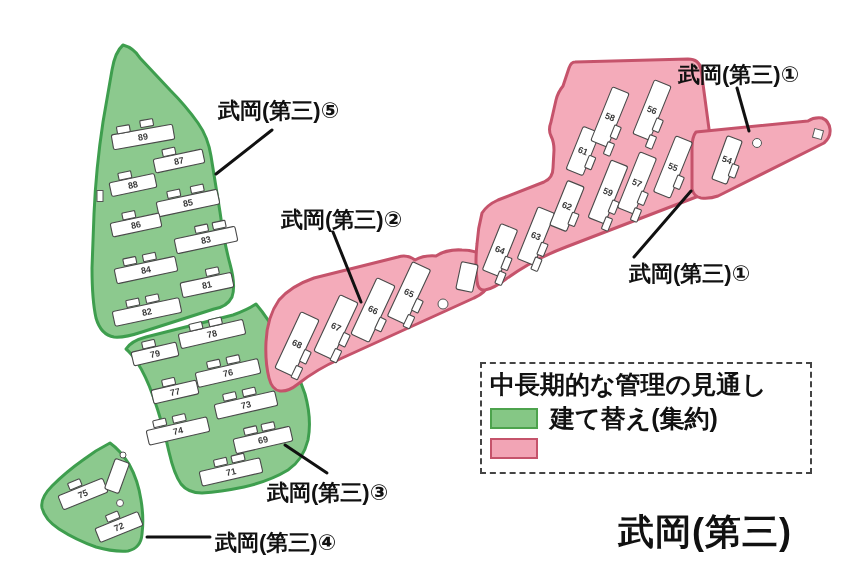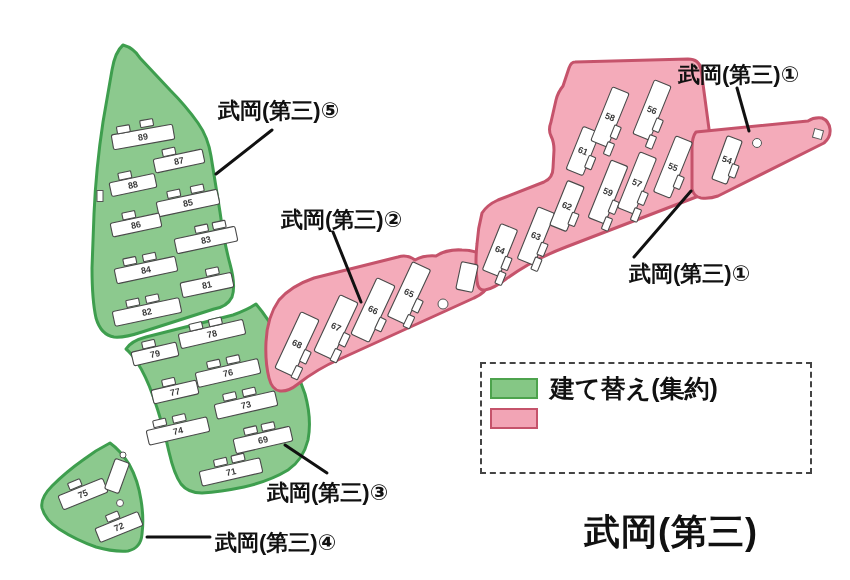--- a/index.html
+++ b/index.html
@@ -15,21 +15,21 @@
   .mlabel{font-size:22px;font-weight:bold;fill:#111;}
   .legend{position:absolute;left:480px;top:362px;width:332px;height:112px;
           border:2px dashed #444;background:#fff;box-sizing:border-box;
           padding:5px 8px 4px 8px;}
   .legend-title{font-size:25px;font-weight:bold;color:#111;line-height:1.2;white-space:nowrap;}
   .legend-row{display:flex;align-items:center;gap:12px;margin-top:3px;}
   .swatch{width:48px;height:21px;flex:none;box-sizing:border-box;}
   .swatch.green{background:#85C785;border:2px solid #4DA34D;}
   .swatch.pink{background:#F2A4B5;border:2px solid #C5536B;}
   .legend-row span.lbl{font-size:25px;font-weight:bold;color:#111;white-space:nowrap;}
-  .big-title{position:absolute;left:584px;top:508px;font-size:36px;font-weight:bold;
+  .big-title{position:absolute;left:618px;top:508px;font-size:36px;font-weight:bold;
              color:#111;letter-spacing:1px;white-space:nowrap;}
 </style>
 </head>
 <body>
 
 <svg id="map" width="850" height="580" viewBox="0 0 850 580">
 
   <path class="region-green" d="M123,45 Q134,48 140,58 L170,90 Q186,106 198,123 Q208,137 211,156 L220,212
            Q224,242 230,264 Q236,286 232,297 Q227,307 214,309 L142,332
            Q124,338 114,337 Q101,335 96,318 Q92,300 92,268 L94,214
@@ -267,20 +267,21 @@
       <line x1="285" y1="445" x2="327" y2="473" class="leader"></line>
       <text x="267" y="500" class="mlabel">武岡(第三)③</text>
       <line x1="147" y1="537" x2="210" y2="537" class="leader"></line>
       <text x="215" y="550" class="mlabel">武岡(第三)④</text>
       <line x1="272" y1="130" x2="216" y2="174" class="leader"></line>
       <text x="218" y="118" class="mlabel">武岡(第三)⑤</text>
     </g>
 </svg>
 
 <div class="legend">
+  <div class="legend-title">中長期的な管理の見通し</div>
   <div class="legend-row">
     <span class="swatch green"></span>
     <span class="lbl">建て替え(集約)</span>
   </div>
   <div class="legend-row">
     <span class="swatch pink"></span>
   </div>
 </div>
 
 <div class="big-title">武岡(第三)</div>

